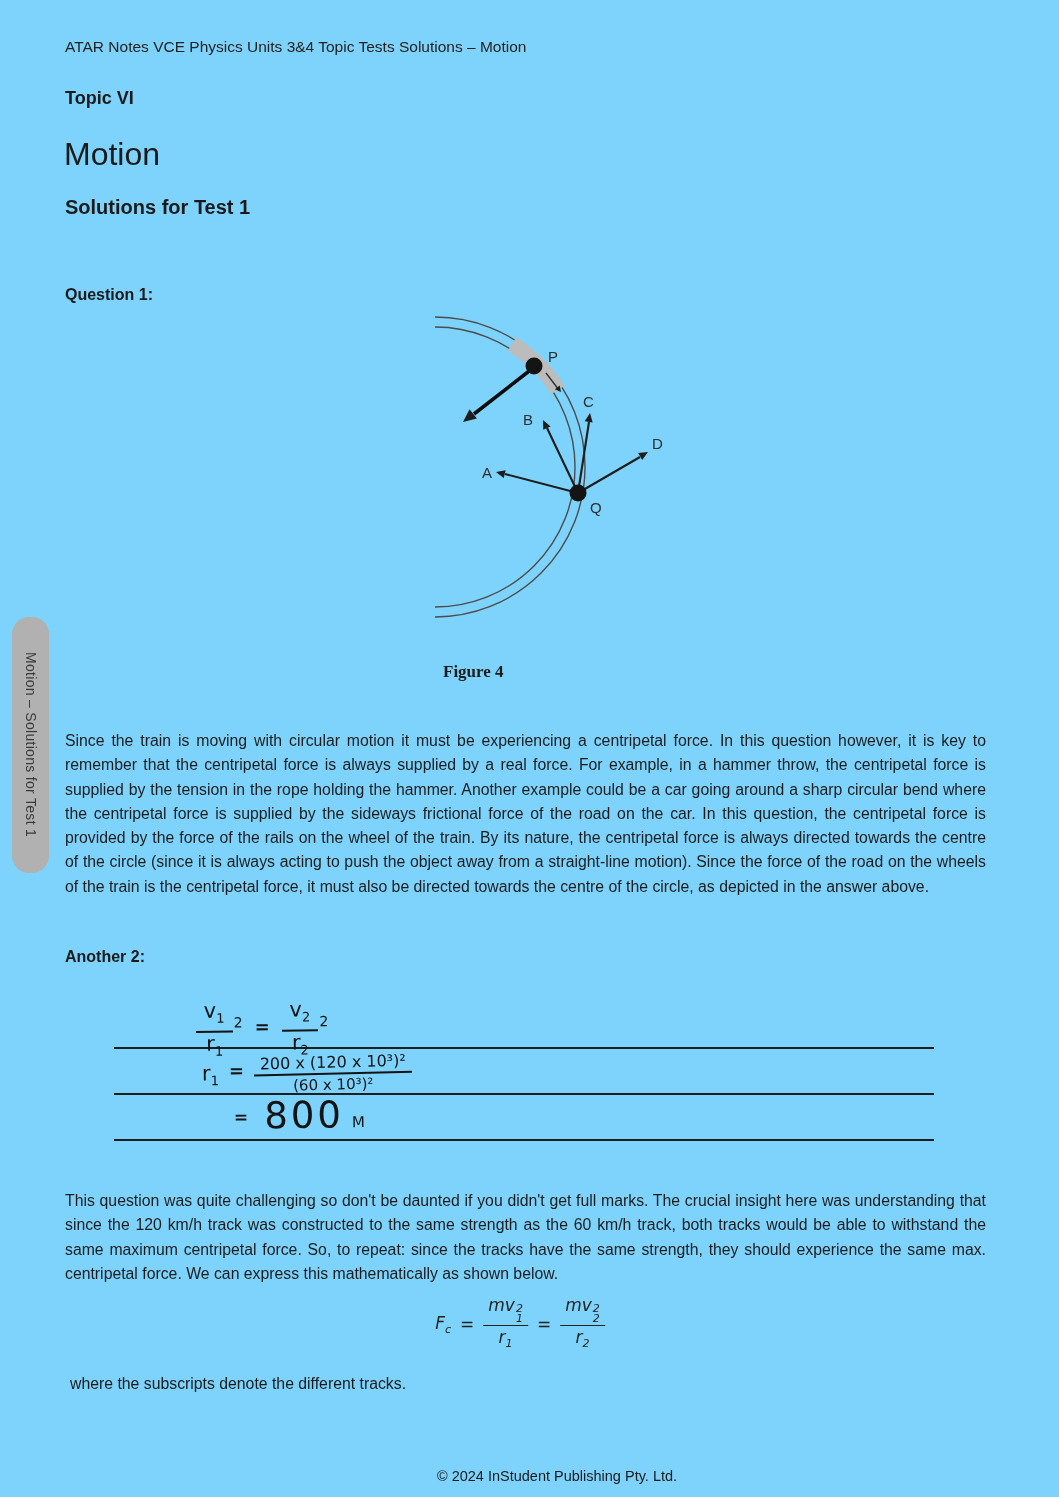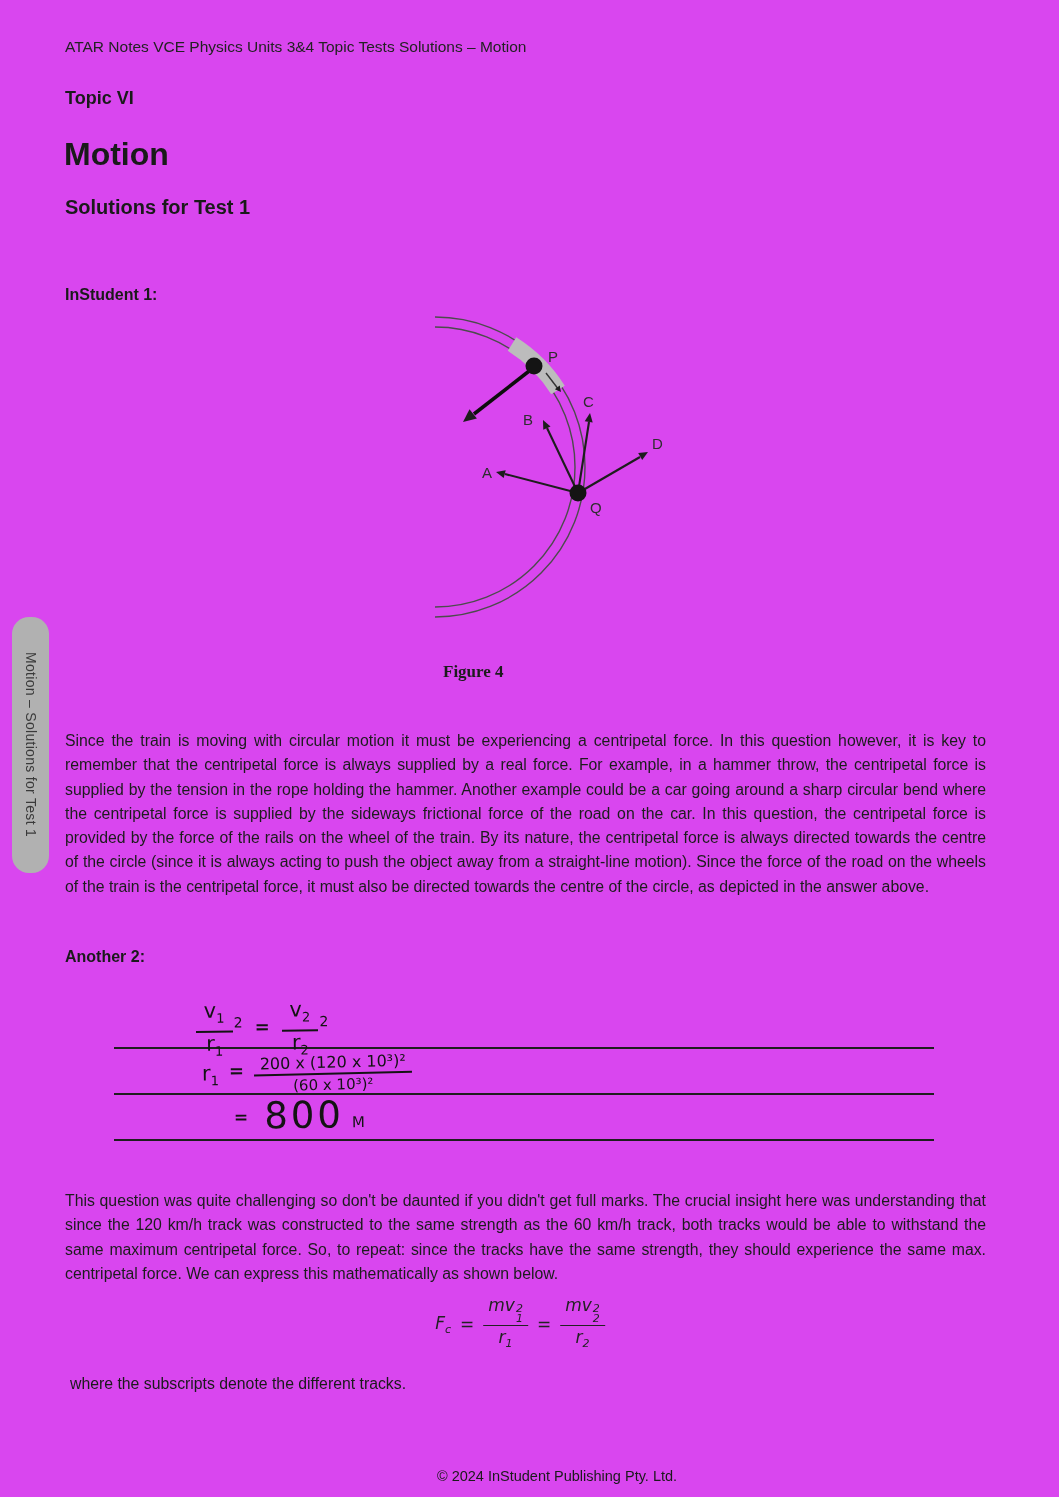--- a/index.html
+++ b/index.html
@@ -1,23 +1,23 @@
 <!DOCTYPE html>
 <html><head>
 <meta charset="utf-8">
 <style>
   html,body { margin:0; padding:0; background:#e8e8e8; }
   .page {
     position:relative; width:1059px; height:1497px; margin:0 auto;
-    background:#d946ef; overflow:hidden;
+    background:#7dd3fc; overflow:hidden;
     font-family:"Liberation Sans", sans-serif; color:#1a1a1a;
   }
   .running-header { position:absolute; left:65px; top:38px; font-size:15.5px; color:#222; }
   .topic-label    { position:absolute; left:65px; top:88px;  font-size:18px; font-weight:bold; }
-  .page-title     { position:absolute; left:64px; top:136px; font-size:32px; font-weight:bold; margin:0; }
+  .page-title     { position:absolute; left:64px; top:136px; font-size:32px; font-weight:normal; margin:0; }
   .subtitle       { position:absolute; left:65px; top:196px; font-size:20px; font-weight:bold; margin:0; }
   .section-heading{ position:absolute; left:65px; top:240px; font-size:20px; font-weight:bold; margin:0; }
   .q-label { position:absolute; left:65px; font-size:16px; font-weight:bold; }
   .q1-label { top:286px; }
   .q2-label { top:948px; }
 
   .figure { position:absolute; left:420px; top:305px; width:310px; height:392px; }
   .figure svg { display:block; }
   .track  { fill:none; stroke:#4c4c4c; stroke-width:1.4px; }
   .train-seg { fill:none; stroke:#bcbcbc; stroke-width:16px; }
@@ -91,21 +91,21 @@
 </head>
 <body>
 
 <div class="page">
 
   <div class="running-header">ATAR Notes VCE Physics Units 3&amp;4 Topic Tests Solutions – Motion</div>
   <div class="topic-label">Topic VI</div>
   <h1 class="page-title">Motion</h1>
   <h2 class="subtitle">Solutions for Test 1</h2>
 
-  <div class="q-label q1-label">InStudent 1:</div>
+  <div class="q-label q1-label">Question 1:</div>
 
   <div class="figure">
     <svg width="310" height="335" viewBox="0 0 310 335">
 
       <path class="track" d="M 15 12 A 150 150 0 0 1 15 312"></path>
       <path class="track" d="M 15 22 A 140 140 0 0 1 15 302"></path>
 
       <path class="train-seg" d="M 92 39 A 145 145 0 0 1 138 85"></path>
 
       <line class="vec-thick" x1="113" y1="63" x2="54" y2="109"></line>

